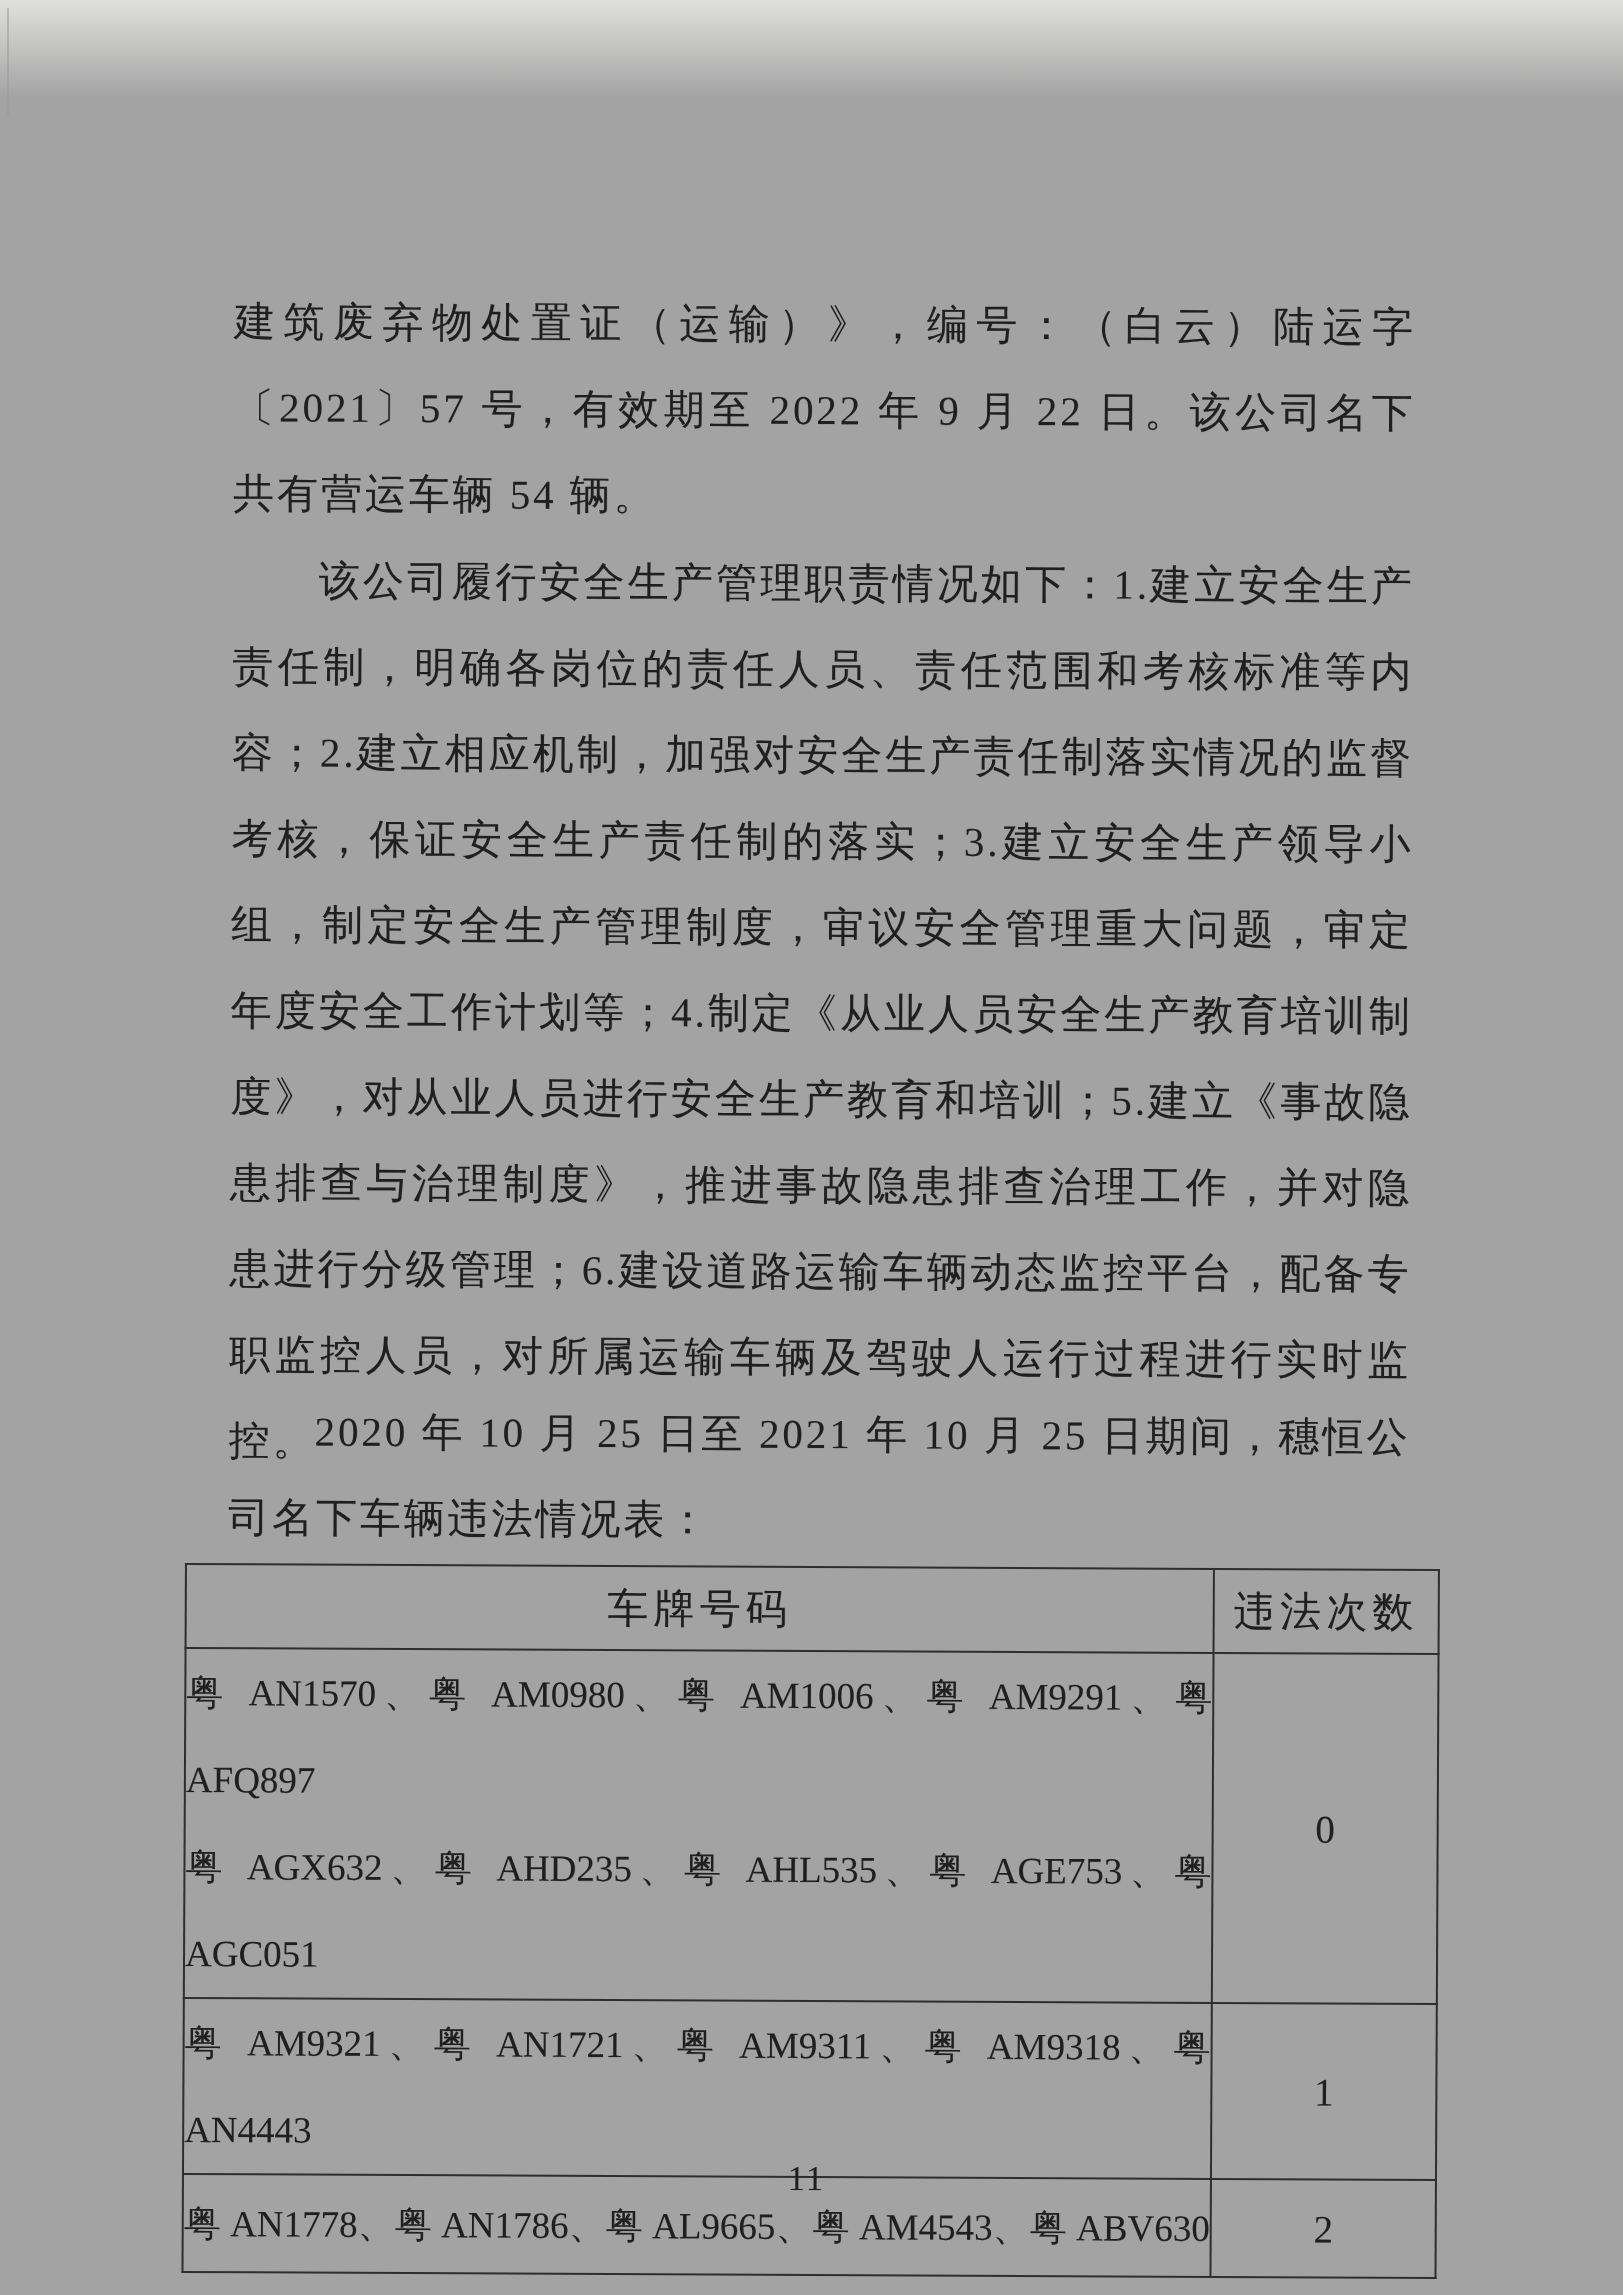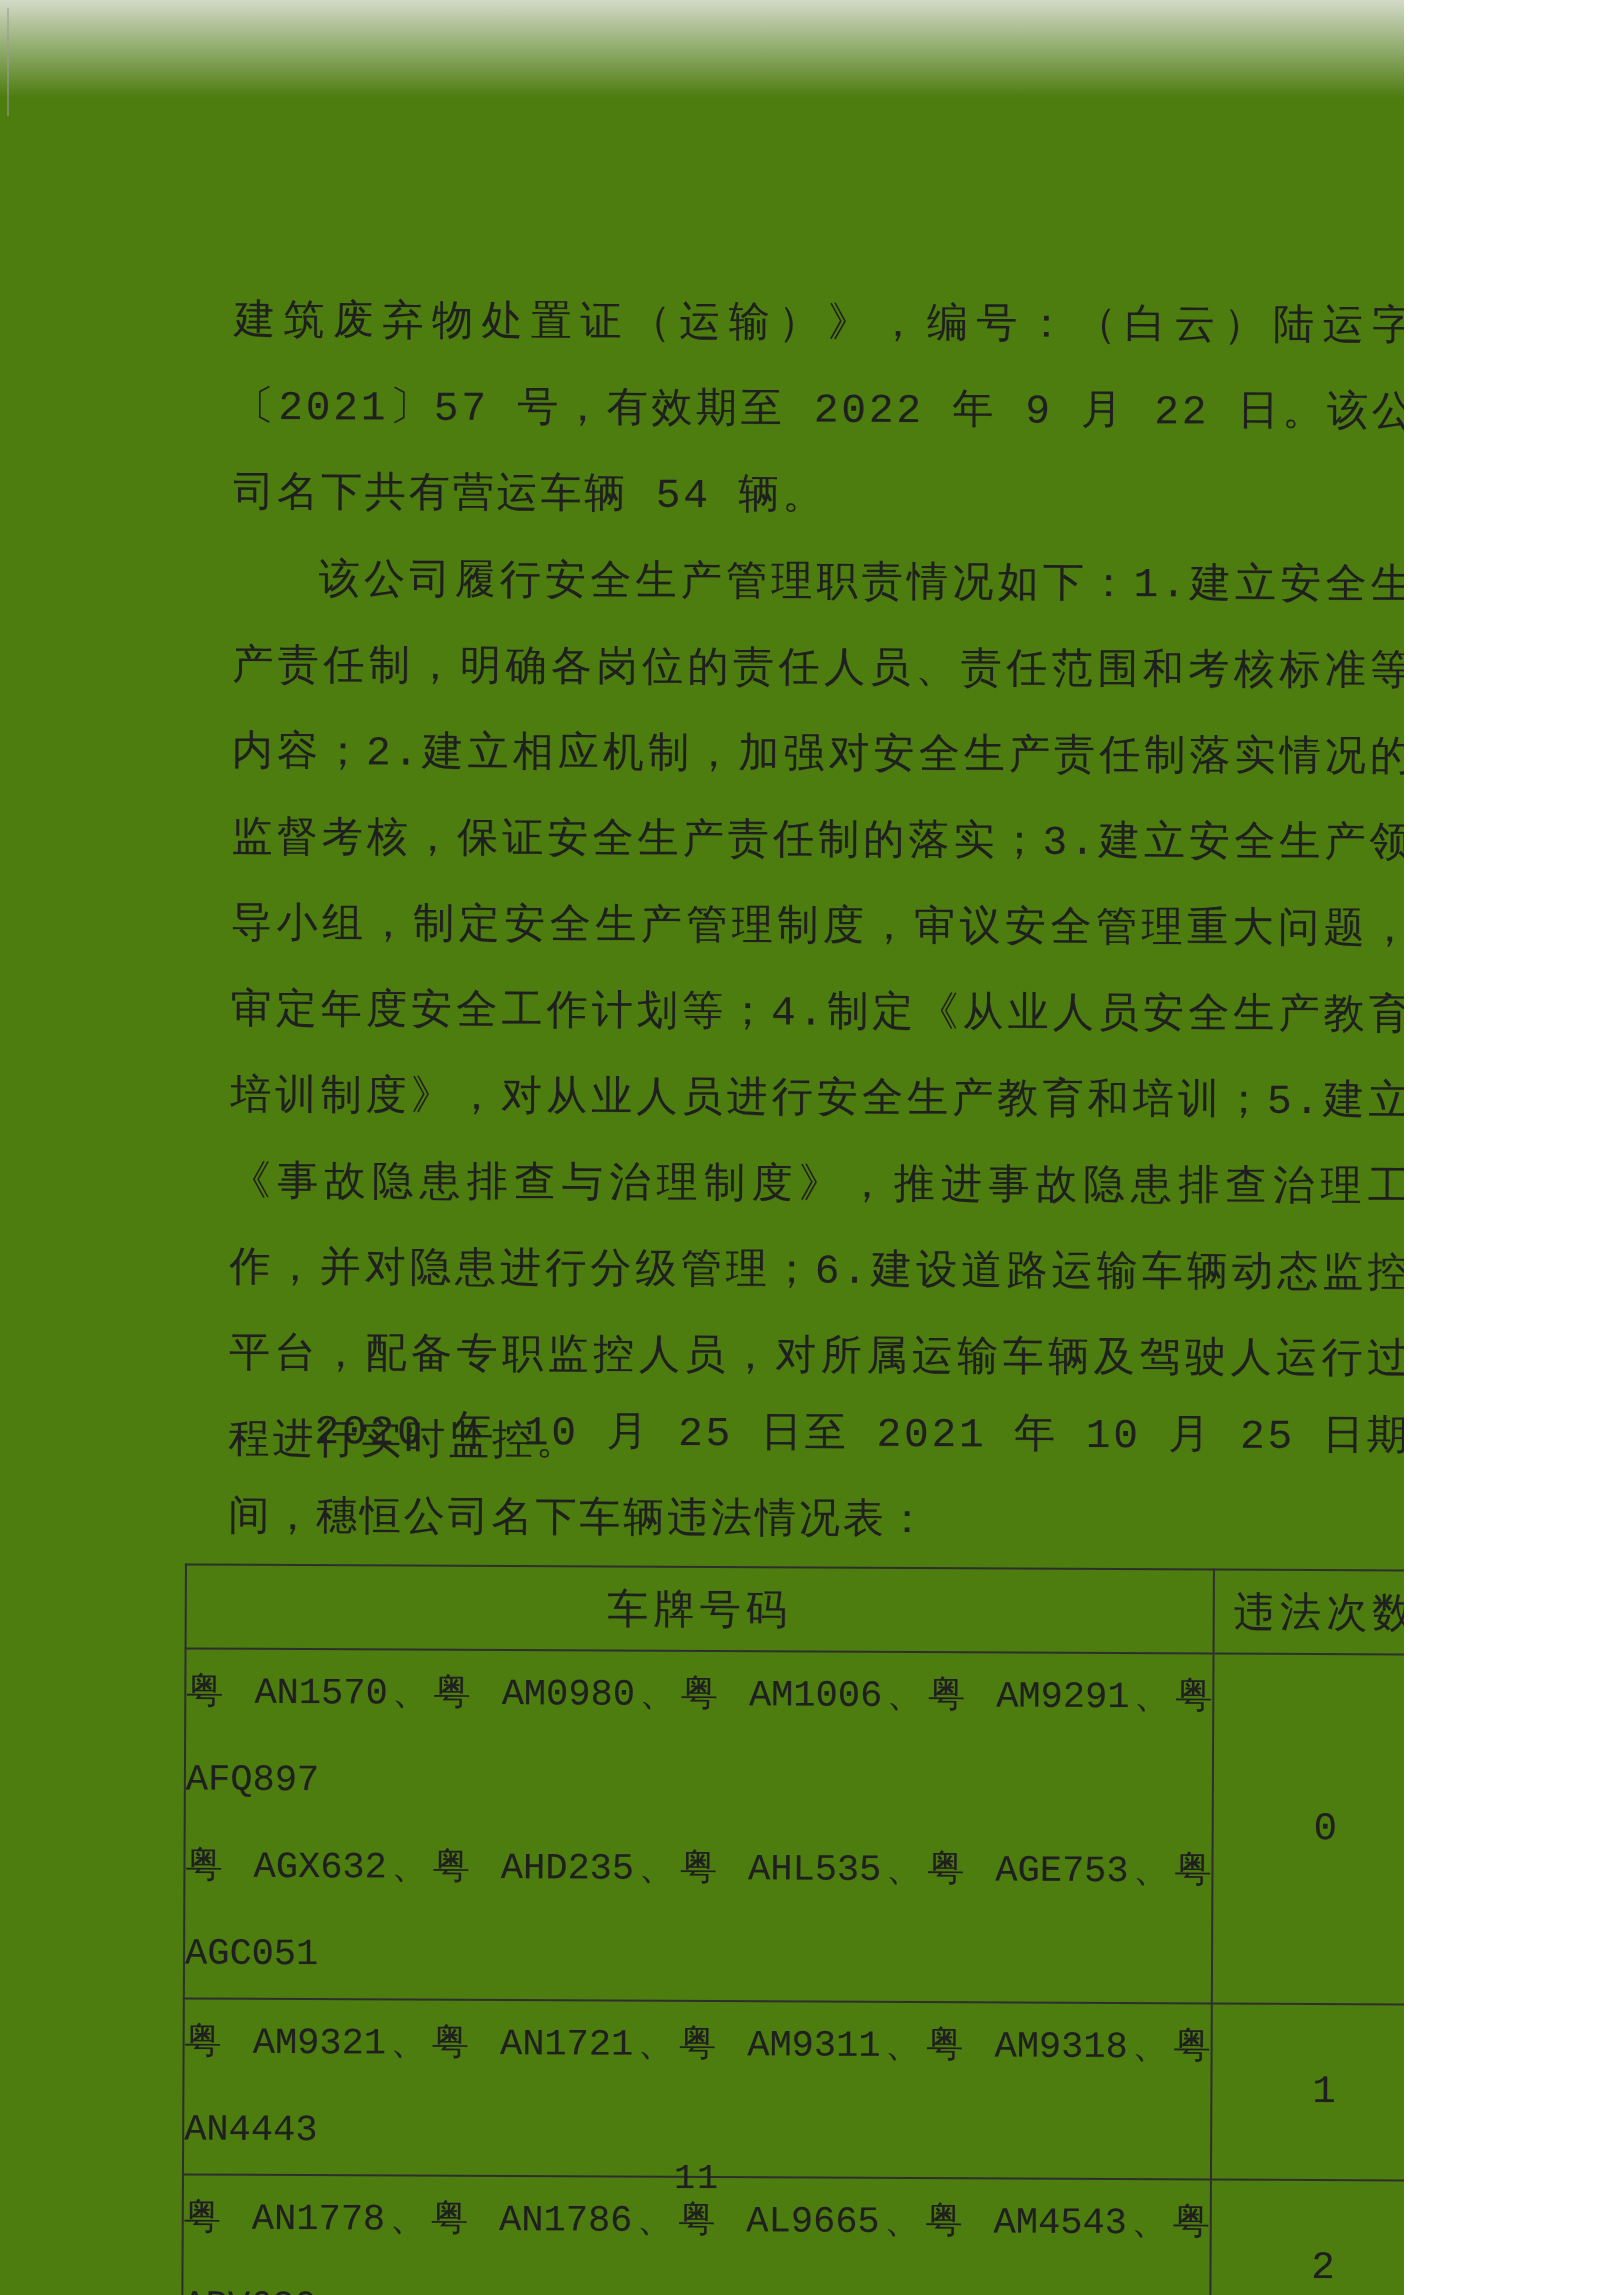--- a/index.html
+++ b/index.html
@@ -2,25 +2,25 @@
 <html style="font-size:10.5px"><head>
 <meta charset="utf-8">
 <style>
   html, body {
     margin: 0;
     padding: 0;
     background: #ffffff;
   }
   .page {
     position: relative;
-    width: 1404px;
+    width: 1623px;
     height: 2295px;
-    background: #4d7c0f;
+    background: #a3a3a3;
     overflow: hidden;
-    font-family: Liberation Mono, monospace;
+    font-family: Liberation Serif, serif;
     color: #1f1f1f;
     text-shadow: 0.3px 0.3px 0.5px rgba(40,40,40,0.30);
   }
   
   .scan-top-shade {
     position: absolute; top: 0; left: 0; right: 0; height: 98px;
     background: linear-gradient(#ebebe9, rgba(255,255,255,0));
     opacity: .85;
     pointer-events: none;
   }

